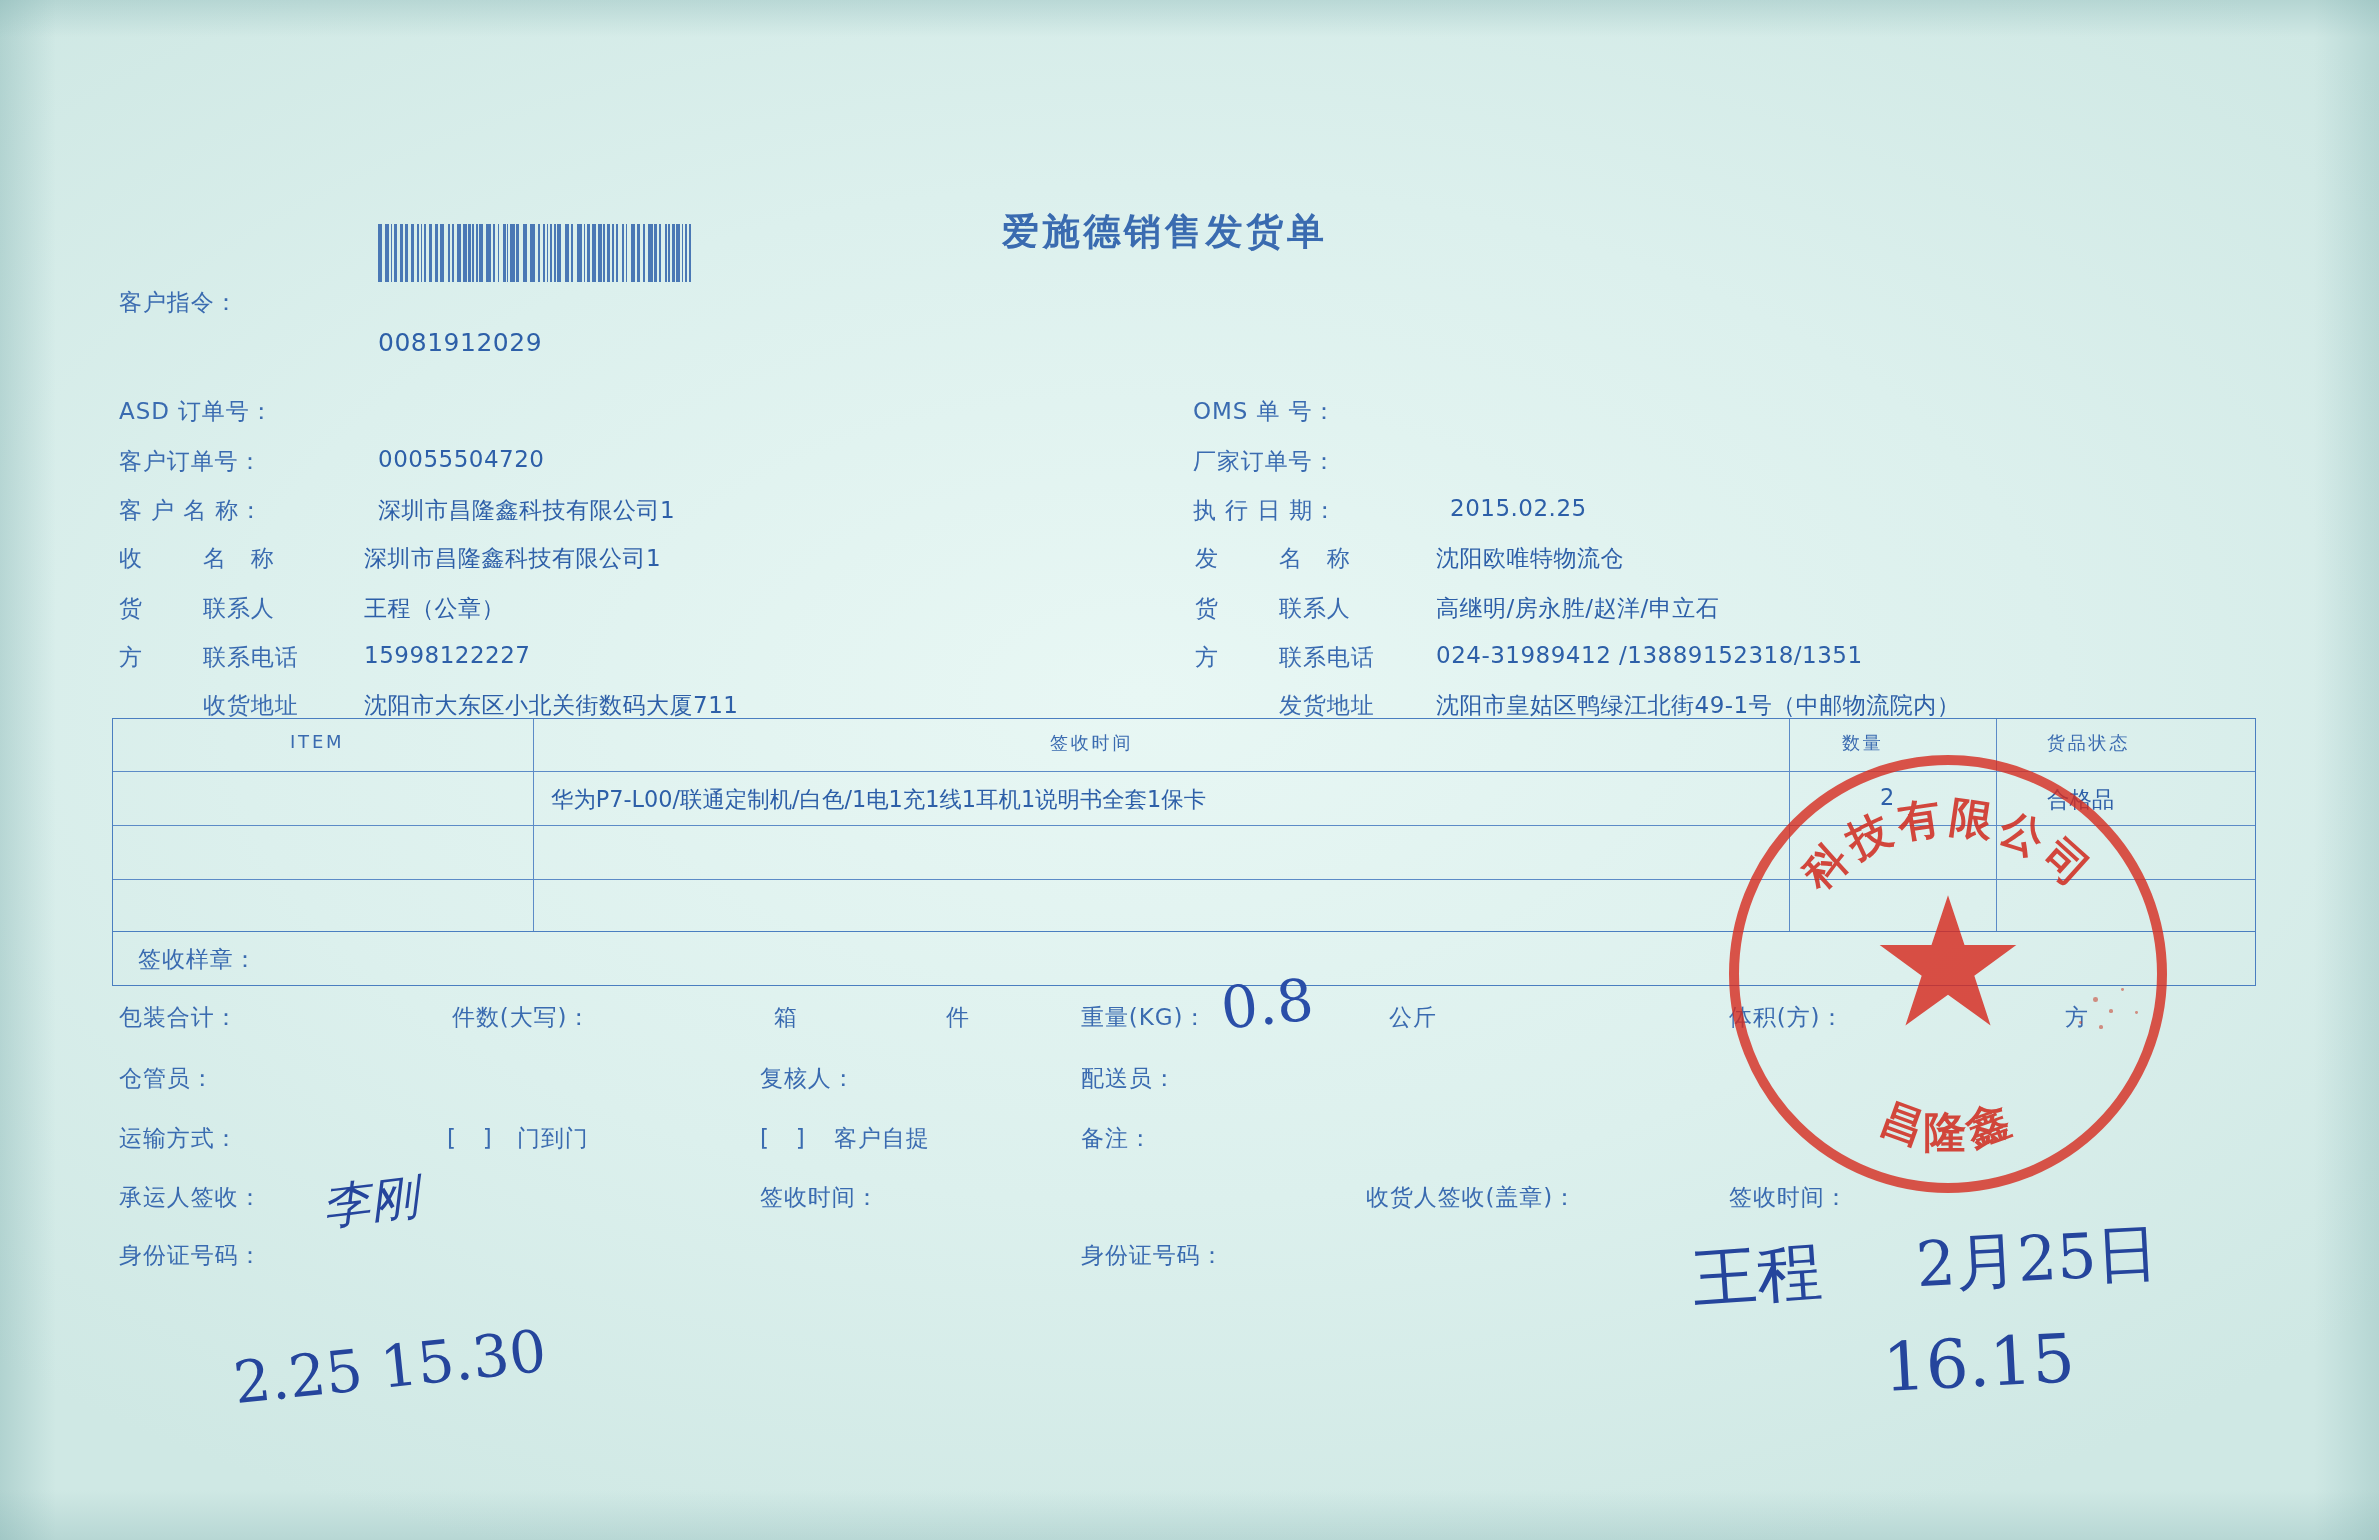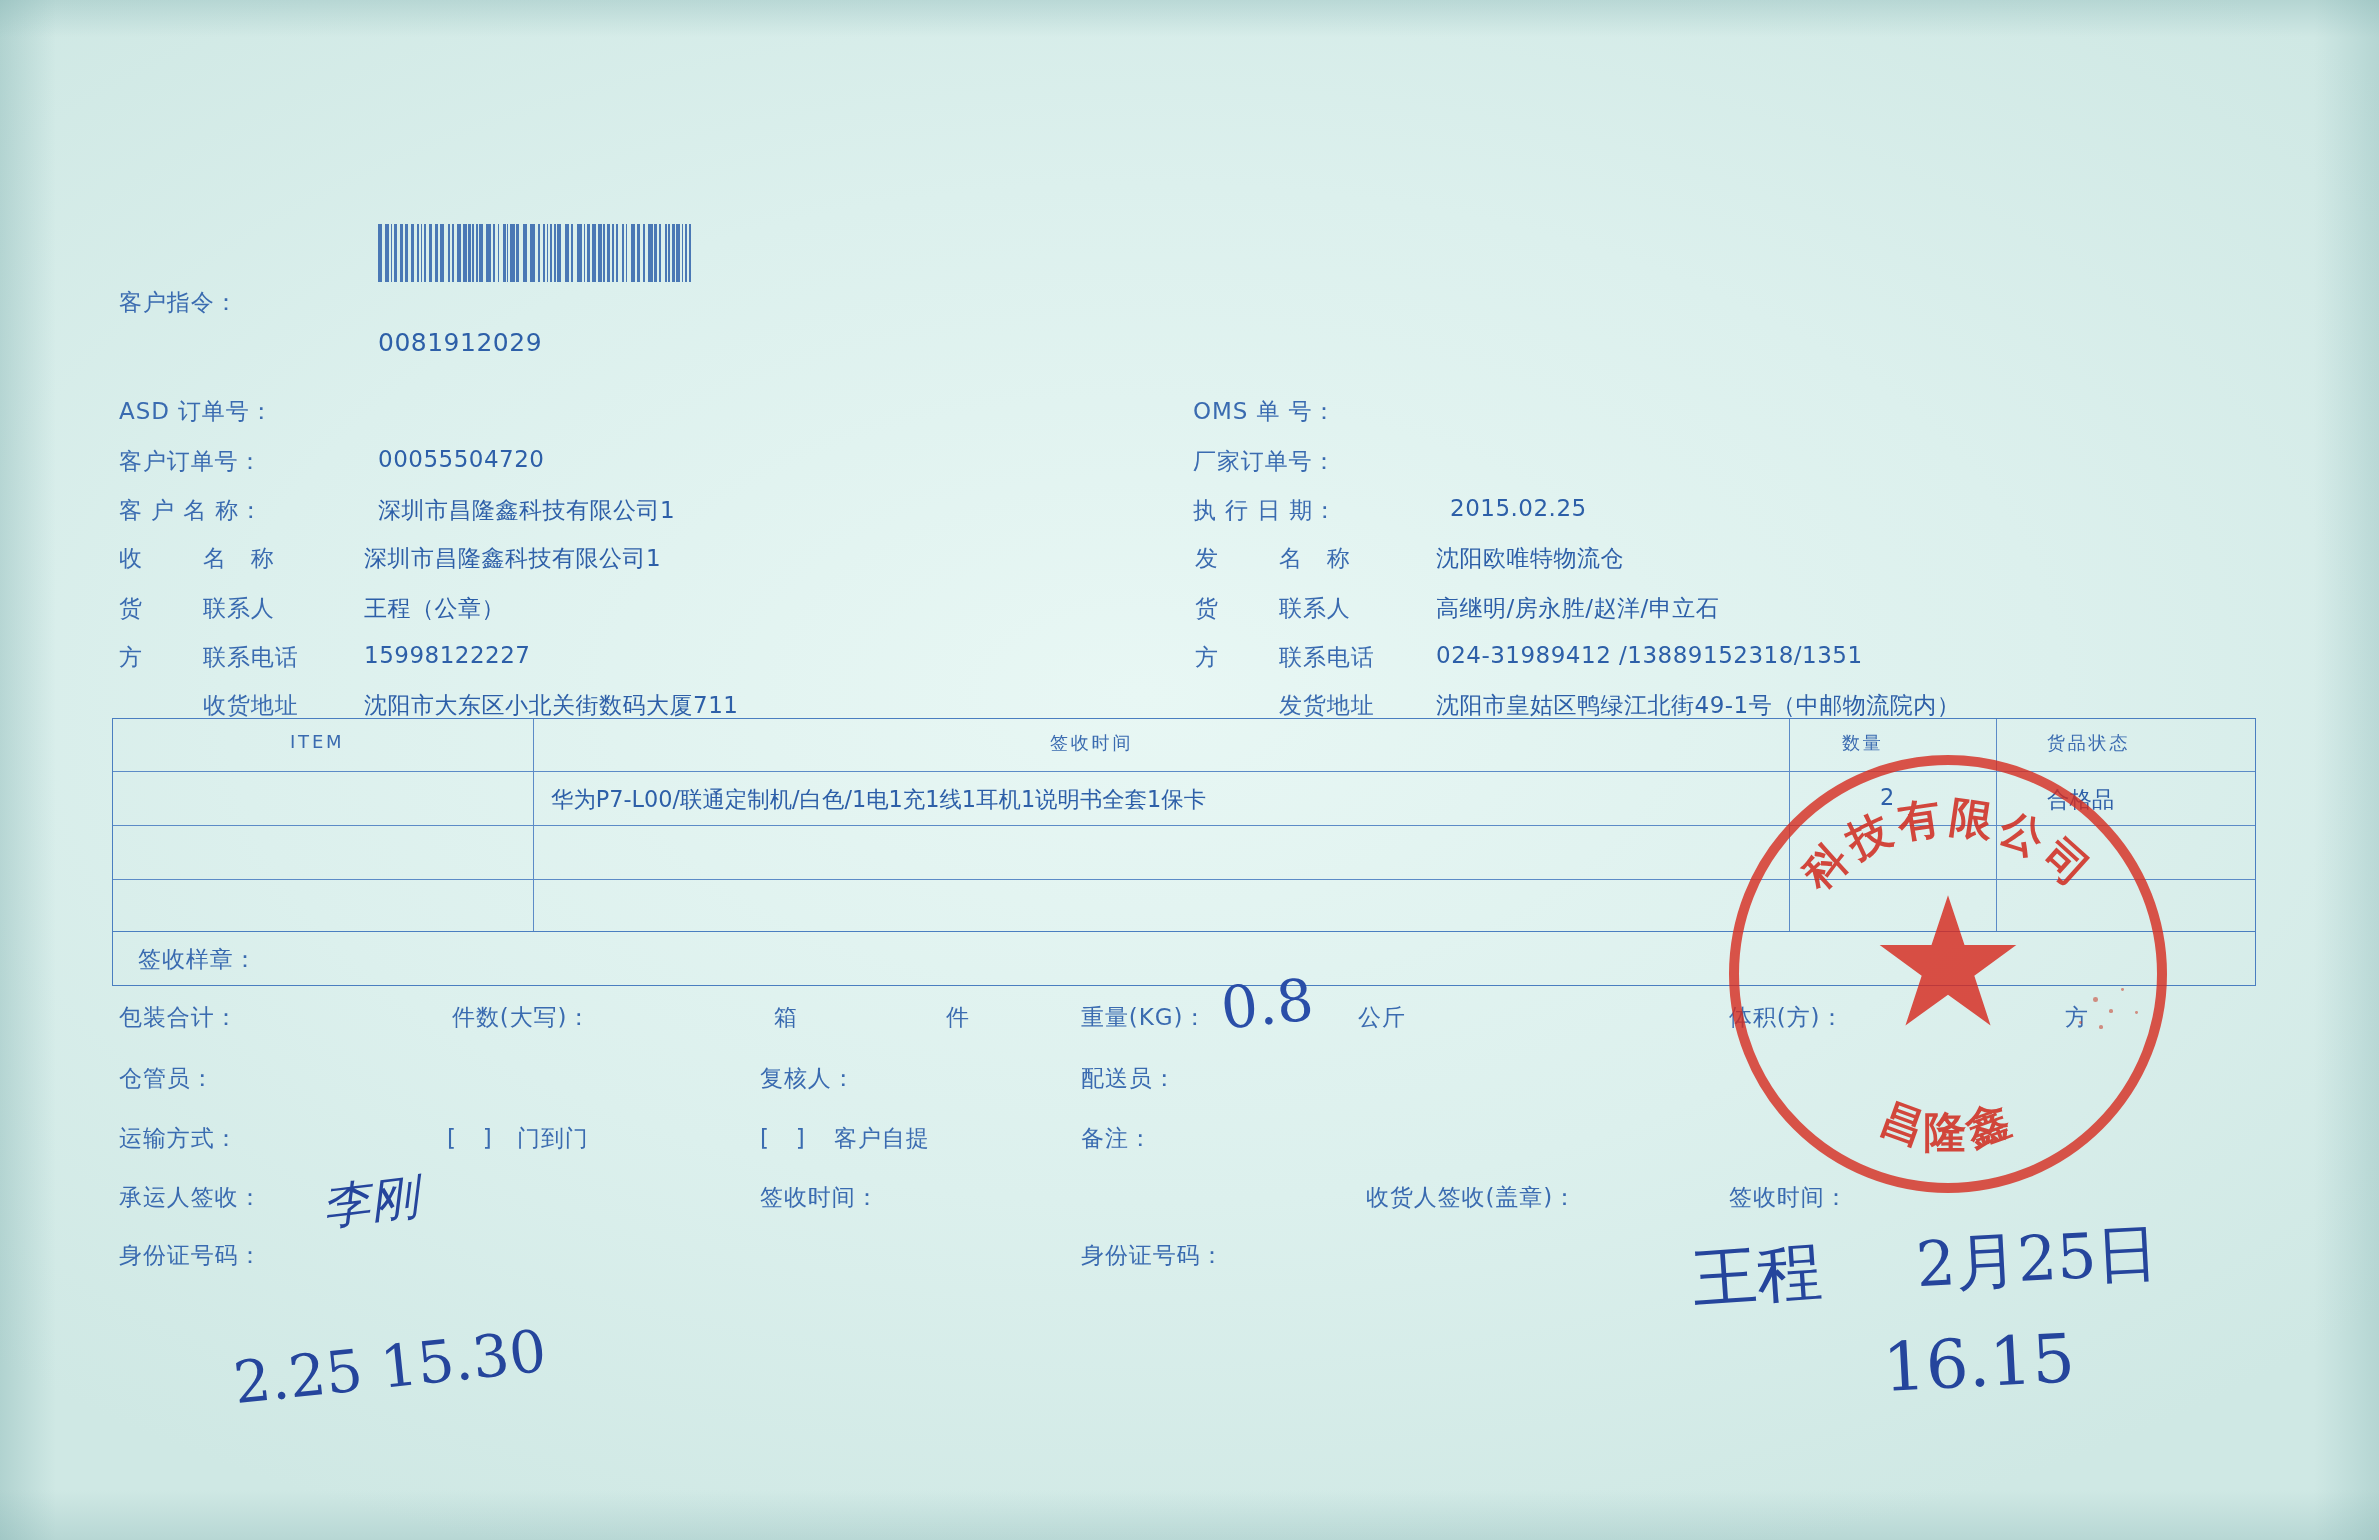--- a/index.html
+++ b/index.html
@@ -186,20 +186,21 @@
 </head>
 <body>
 
 <div id="sheet">
   <div id="paper-bg"></div>
   <div id="paper-shadow-left"></div>
   <div id="paper-shadow-top"></div>
   <div id="paper-shadow-right"></div>
   <div id="paper-shadow-bottom"></div>
 
+  <div class="title" style="left:1002px; top:207px;">爱施德销售发货单</div>
 
   <div class="barcode" id="barcode" style="left:378px; top:224px;">
       <i style="width:3.7px; margin-right:3.7px;"></i>
       <i style="width:3.7px; margin-right:1.9px;"></i>
       <i style="width:0.9px; margin-right:1.9px;"></i>
       <i style="width:3.7px; margin-right:2.8px;"></i>
       <i style="width:2.8px; margin-right:1.9px;"></i>
       <i style="width:2.8px; margin-right:2.8px;"></i>
       <i style="width:3.7px; margin-right:2.8px;"></i>
       <i style="width:1.9px; margin-right:1.9px;"></i>
@@ -331,21 +332,21 @@
   </div>
 
   <div id="signature-box"></div>
   <div class="lbl" style="left:138px; top:944px;">签收样章：</div>
 
   <div class="lbl" style="left:119px; top:1002px;text-align:right;">包装合计：</div>
   <div class="lbl" style="left:452px; top:1002px;">件数(大写)：</div>
   <div class="lbl" style="left:774px; top:1002px;">箱</div>
   <div class="lbl" style="left:946px; top:1002px;">件</div>
   <div class="lbl" style="left:1081px; top:1002px;">重量(KG)：</div>
-  <div class="lbl" style="left:1358px; top:1002px;">公斤</div>
+  <div class="lbl" style="left:1389px; top:1002px;">公斤</div>
   <div class="lbl" style="left:1729px; top:1002px;">体积(方)：</div>
   <div class="lbl" style="left:2065px; top:1002px;">方</div>
 
   <div class="lbl" style="left:119px; top:1063px;">仓管员：</div>
   <div class="lbl" style="left:760px; top:1063px;">复核人：</div>
   <div class="lbl" style="left:1081px; top:1063px;">配送员：</div>
 
   <div class="lbl" style="left:119px; top:1123px;">运输方式：</div>
   <div class="bracket" style="left:447px; top:1123px;">[　]</div>
   <div class="lbl" style="left:517px; top:1123px;">门到门</div>

